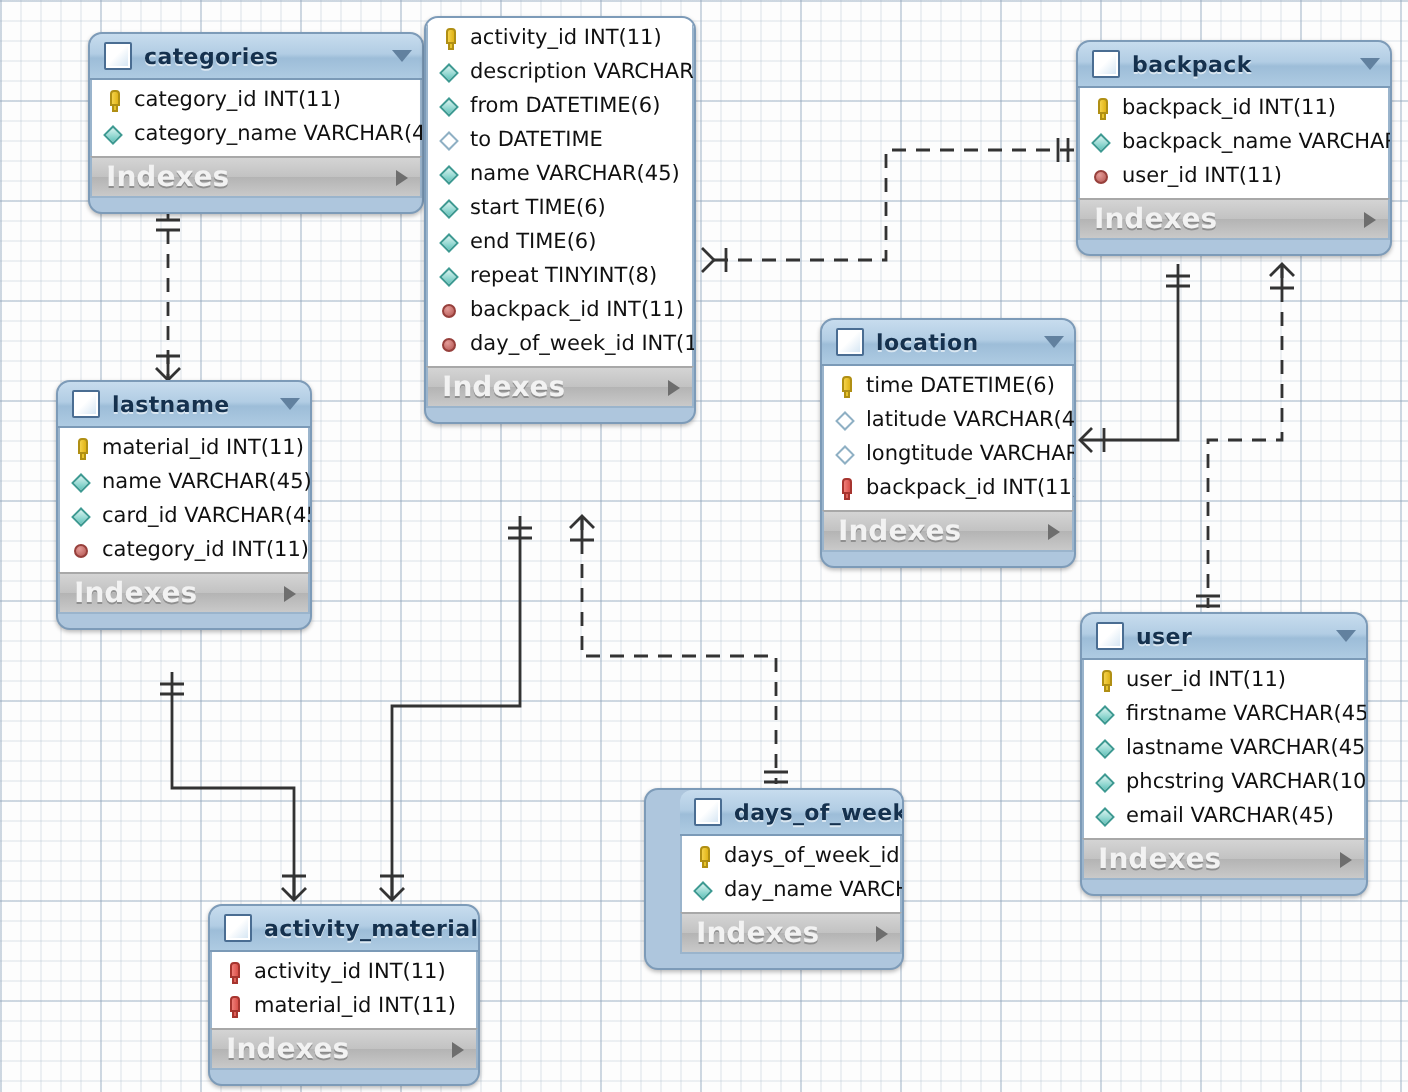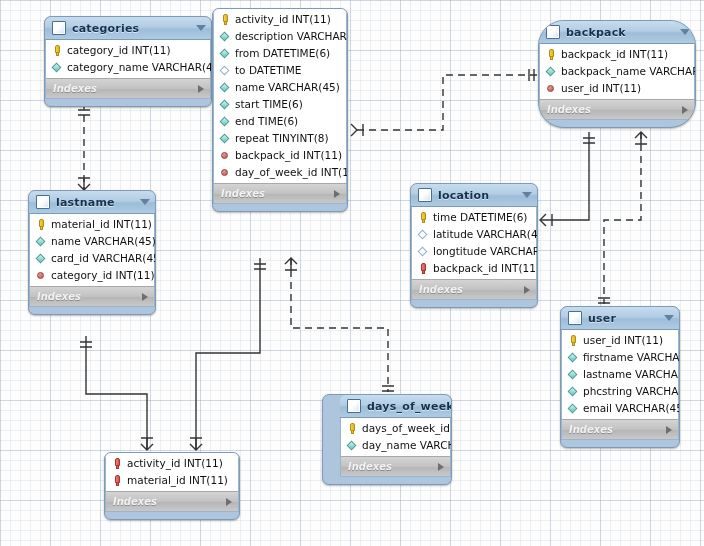--- a/index.html
+++ b/index.html
@@ -173,26 +173,25 @@
   .idx {
     height: 19px;
     display: flex;
     align-items: center;
     padding: 0 6px 0 7px;
     background: linear-gradient(to bottom, #d4d4d4 0%, #c2c2c2 50%, #b4b4b4 51%, #c9c9c9 100%);
     border: 1px solid #9ab4cc;
     border-top: 1px solid #a8a8a8;
   }
   .idx-txt {
-    font-size: 10px;
+    font-size: 14px;
     font-weight: bold;
     color: #f2f2f2;
     flex: 1 1 auto;
     text-shadow: 0 1px 0 rgba(0,0,0,0.25);
-    font-style: italic;
   }
   .idx-arr {
     width: 0; height: 0;
     border-top: 4.5px solid transparent;
     border-bottom: 4.5px solid transparent;
     border-left: 6px solid #6e6e6e;
     flex: 0 0 auto;
   }
 </style>
 </head>
@@ -326,21 +325,21 @@
           <div class="col">
             <span class="ic ic-fk"></span>
             <span class="col-txt">day_of_week_id INT(11)</span>
           </div>
         </div>
         <div class="idx">
           <span class="idx-txt">Indexes</span>
           <span class="idx-arr"></span>
         </div>
       </div>
-      <div class="tbl" style="left: 538px; top: 20px; width: 158px; border-radius: 26px;">
+      <div class="tbl" style="left: 538px; top: 20px; width: 158px;">
         <div class="tbl-hd">
           <span class="tbl-ico"></span>
           <span class="tbl-name">backpack</span>
           <span class="caret"></span>
         </div>
         <div class="cols">
           <div class="col">
             <span class="ic ic-pk"></span>
             <span class="col-txt">backpack_id INT(11)</span>
           </div>
@@ -380,21 +379,21 @@
           <div class="col">
             <span class="ic ic-fk"></span>
             <span class="col-txt">category_id INT(11)</span>
           </div>
         </div>
         <div class="idx">
           <span class="idx-txt">Indexes</span>
           <span class="idx-arr"></span>
         </div>
       </div>
-      <div class="tbl" style="left: 410px; top: 159px; width: 128px; margin-top: 24px;">
+      <div class="tbl" style="left: 410px; top: 159px; width: 128px;">
         <div class="tbl-hd">
           <span class="tbl-ico"></span>
           <span class="tbl-name">location</span>
           <span class="caret"></span>
         </div>
         <div class="cols">
           <div class="col">
             <span class="ic ic-pk"></span>
             <span class="col-txt">time DATETIME(6)</span>
           </div>
@@ -409,21 +408,21 @@
           <div class="col">
             <span class="ic ic-pkfk"></span>
             <span class="col-txt">backpack_id INT(11)</span>
           </div>
         </div>
         <div class="idx">
           <span class="idx-txt">Indexes</span>
           <span class="idx-arr"></span>
         </div>
       </div>
-      <div class="tbl" style="left: 540px; top: 306px; width: 120px; margin-left: 20px;">
+      <div class="tbl" style="left: 540px; top: 306px; width: 144px;">
         <div class="tbl-hd">
           <span class="tbl-ico"></span>
           <span class="tbl-name">user</span>
           <span class="caret"></span>
         </div>
         <div class="cols">
           <div class="col">
             <span class="ic ic-pk"></span>
             <span class="col-txt">user_id INT(11)</span>
           </div>
@@ -464,20 +463,24 @@
             <span class="ic ic-col"></span>
             <span class="col-txt">day_name VARCHAR(20)</span>
           </div>
         </div>
         <div class="idx">
           <span class="idx-txt">Indexes</span>
           <span class="idx-arr"></span>
         </div>
       </div>
       <div class="tbl" style="left: 104px; top: 452px; width: 136px;">
+        <div class="tbl-hd">
+          <span class="tbl-ico"></span>
+          <span class="tbl-name">activity_material</span>
+        </div>
         <div class="cols">
           <div class="col">
             <span class="ic ic-pkfk"></span>
             <span class="col-txt">activity_id INT(11)</span>
           </div>
           <div class="col">
             <span class="ic ic-pkfk"></span>
             <span class="col-txt">material_id INT(11)</span>
           </div>
         </div>

